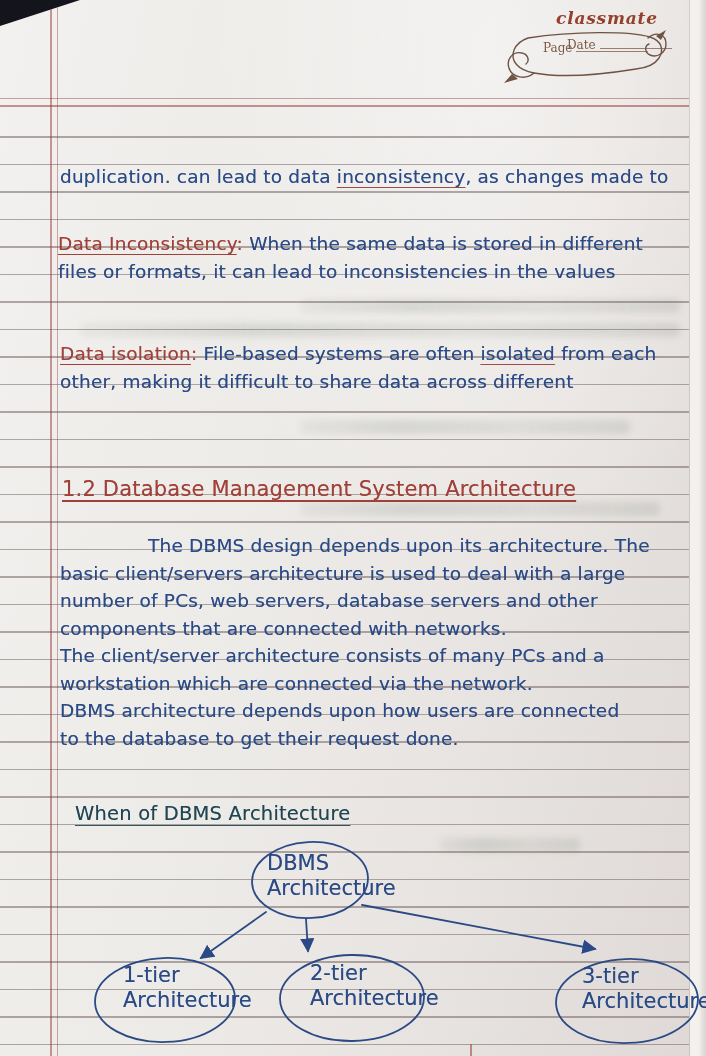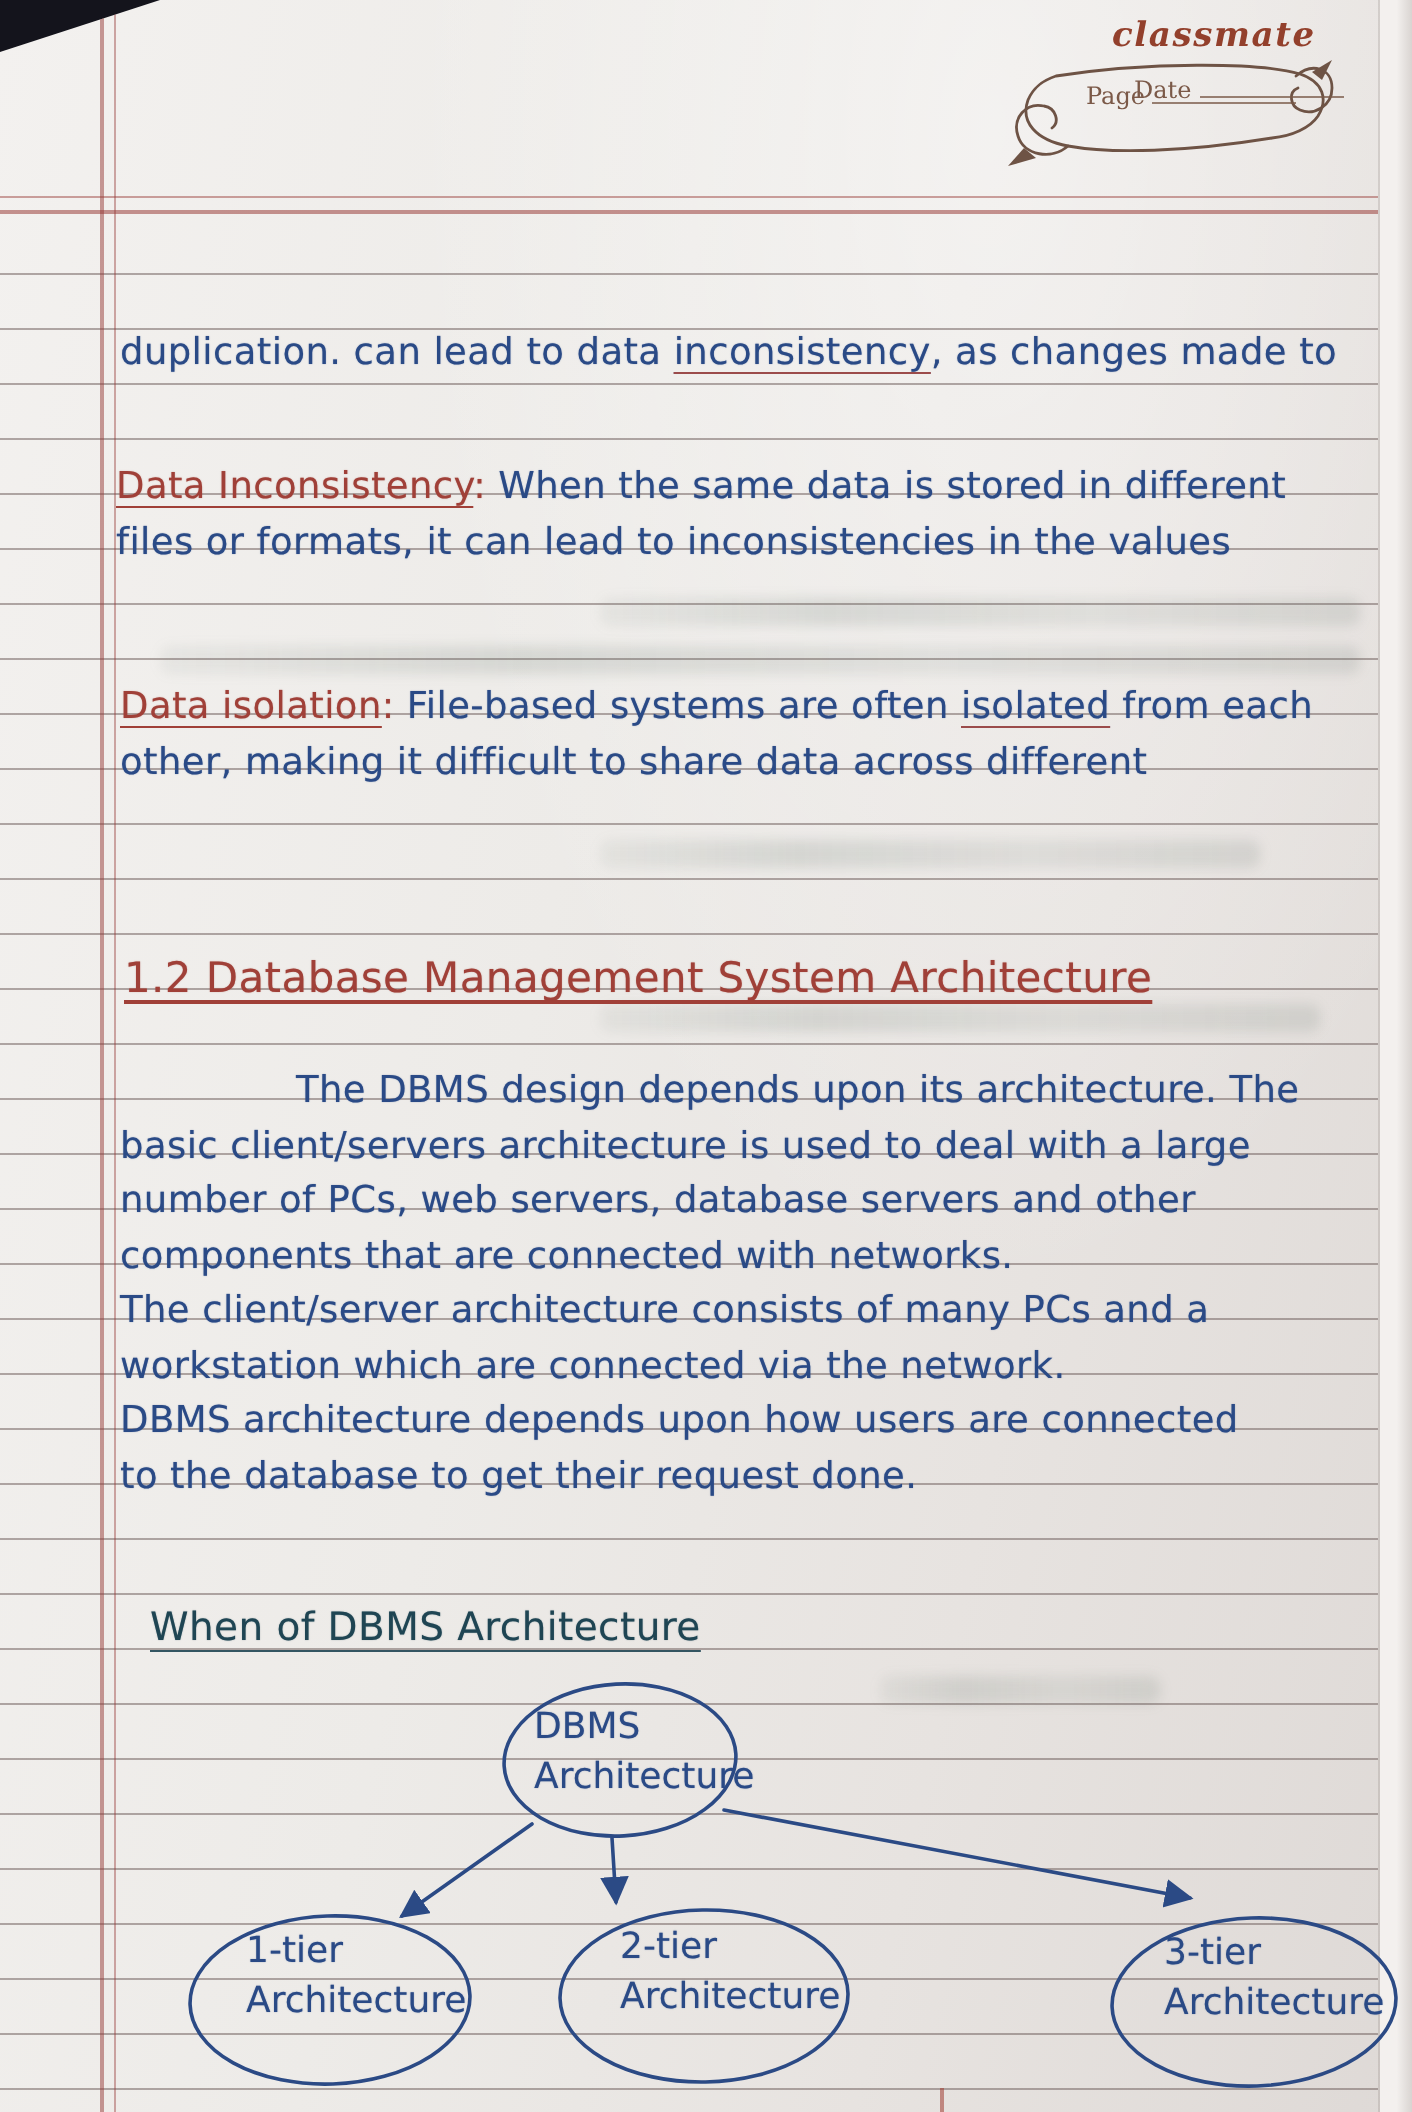--- a/index.html
+++ b/index.html
@@ -40,21 +40,21 @@
         color:#2a4a86; text-shadow:0 0 0.6px rgba(42,74,134,0.55); }
   .hw div { white-space:nowrap; }
   .red-ink { color:#a04038; text-shadow:0 0 0.6px rgba(160,64,56,0.5); }
   .u-red { text-decoration:underline; text-decoration-color:rgba(160,64,56,0.85); text-underline-offset:4px; }
   .u-self { text-decoration:underline; text-underline-offset:4px; }
   .indent { text-indent:88px; }
   .h1 { font-size:21px; }
   .h2 { font-size:19.5px; color:#1f4553; text-shadow:0 0 0.6px rgba(31,69,83,0.5);
         text-decoration:underline; text-decoration-color:rgba(31,69,83,0.8); text-underline-offset:5px; }
 
-  .node-label { position:absolute; line-height:25px; font-size:18px; color:#2a4a86;
+  .node-label { position:absolute; line-height:25px; font-size:21px; color:#2a4a86;
                 text-shadow:0 0 0.6px rgba(42,74,134,0.55); white-space:nowrap; }
 
   .diagram-svg { position:absolute; left:0; top:828px; }
 
   
   .brand-logo { position:absolute; left:556px; top:8px; font-family:"DejaVu Serif", serif;
                 font-style:italic; font-weight:bold; font-size:17px; letter-spacing:0.8px; color:#93402c; }
   .banner-svg { position:absolute; left:498px; top:28px; }
   .meta-row { position:absolute; font-family:"DejaVu Serif", serif; font-size:12px; color:#7b5948; }
   .meta-row .fill-line { display:inline-block; width:72px; height:11px;

